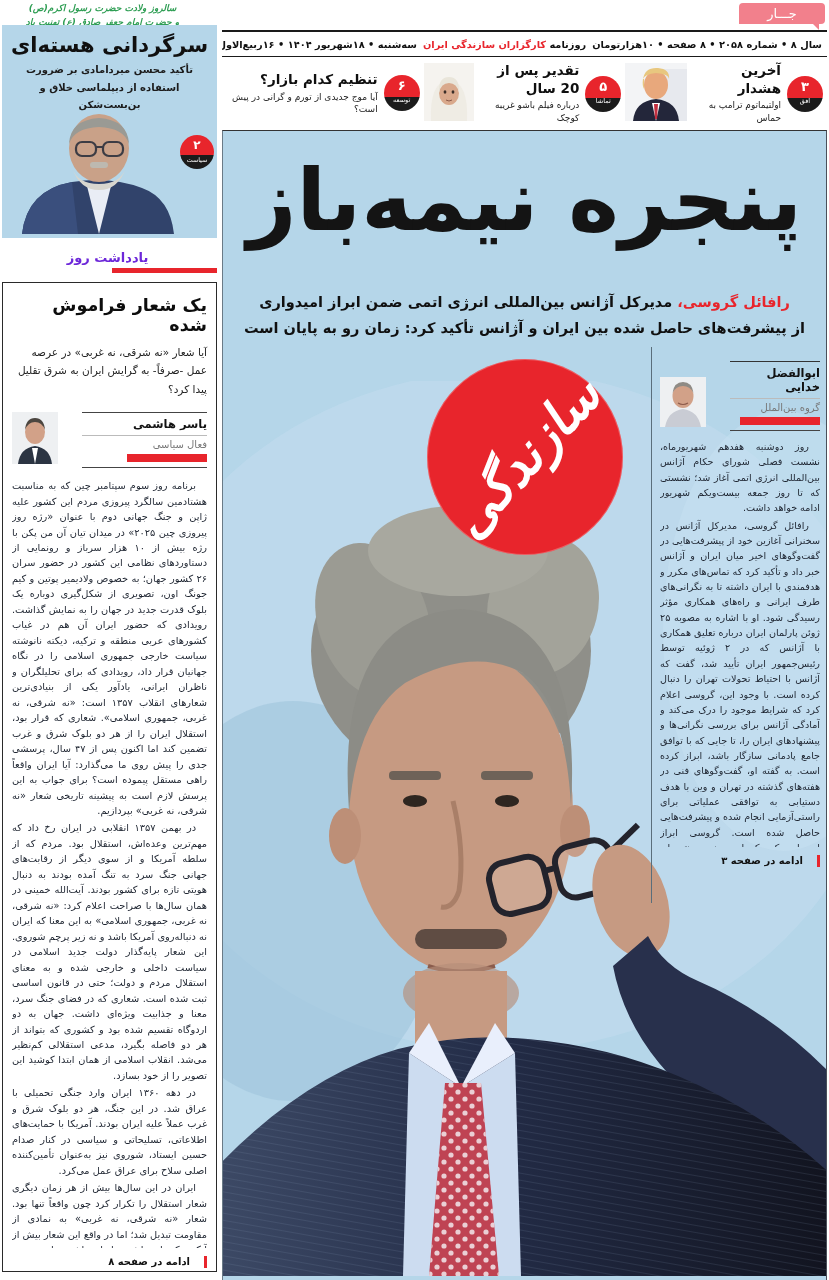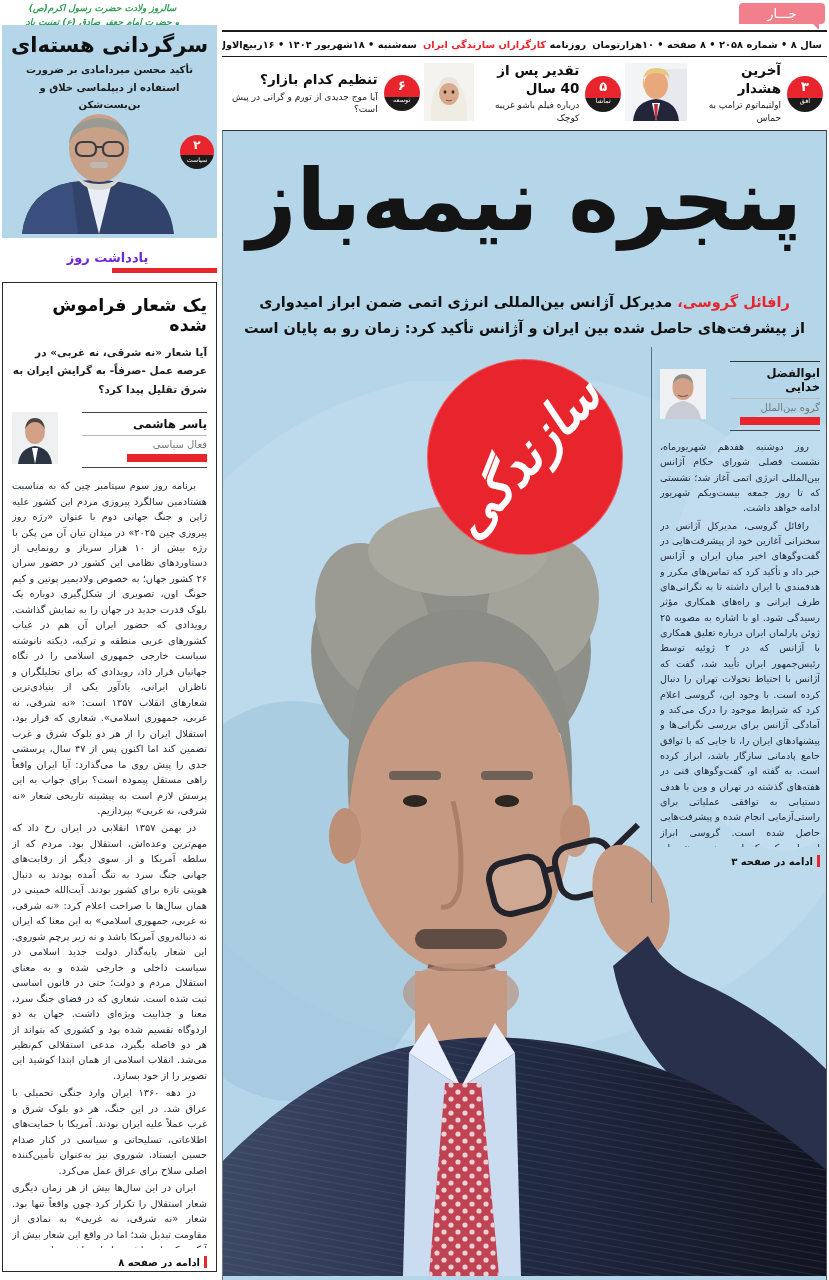--- a/index.html
+++ b/index.html
@@ -70,37 +70,37 @@
   .pbadge .sec { display:block; font-size:6.3px; line-height:9px; }
 
   .note-label { margin:12px 4px 0 0; text-align:center; font-size:13px; font-weight:bold; color:#6d28d9; }
   .note-redbar { width:105px; height:5px; background:#e8252c; margin:3px 0 0 auto; margin-left:auto; margin-right:0; }
 
   .note-box {
     margin-top:9px; border:1px solid #2a2a2a; background:#fff;
     padding:12px 9px 8px; height:990px; overflow:hidden;
   }
   .note-title { font-size:17.5px; font-weight:bold; color:#0d0d0d; }
-  .note-sub { font-size:10.5px; font-weight:bold; color:#222; line-height:1.75; margin-top:8px; }
-
-  .byline { display:flex; gap:24px; margin-top:14px; align-items:center; }
+  .note-sub { font-size:10.5px; font-weight:normal; color:#222; line-height:1.75; margin-top:8px; }
+
+  .byline { display:flex; gap:24px; margin-top:14px; align-items:flex-end; }
   .byline-photo { flex:0 0 auto; order:2; }
   .byline-meta { flex:1; order:1; border-top:1px solid #444; padding-top:4px; }
   .byline-name { font-size:11.5px; font-weight:bold; color:#111; }
   .byline-rule { border-top:1px solid #bbb; margin:4px 0 3px; }
   .byline-role { font-size:10px; color:#777; }
   .byline-redbar { width:80px; height:8px; background:#e8252c; margin:4px auto 0 0; margin-right:0; margin-left:auto; }
   .byline-rule2 { border-top:1px solid #444; margin-top:5px; }
 
   .note-body { margin-top:10px; height:770px; overflow:hidden; }
   .note-body p, .article-body p {
     font-size:9.8px; line-height:1.58; color:#1d2430; text-align:justify; text-indent:11px;
     margin-bottom:2px;
   }
-  .continue { display:flex; align-items:center; gap:4px; margin-top:8px; }
+  .continue { display:flex; align-items:flex-start; gap:14px; margin-top:8px; }
   .continue .cbar { width:3px; height:12px; background:#e8252c; }
   .continue .ctext { font-size:10px; font-weight:bold; color:#111; }
 
   
   .main-panel {
     position:absolute; left:222px; top:130px; width:605px; height:1150px;
     background:#b5d6e9; border-top:1px solid #333; border-left:1px solid #6a7a86; border-right:1px solid #49505a;
     overflow:hidden;
   }
   .headline {
@@ -178,21 +178,21 @@
         </svg>
       </div>
     </div>
 
     <div class="teaser">
       <div class="tbadge">
         <span class="num">۵</span>
         <span class="sec">تماشا</span>
       </div>
       <div class="ttext">
-        <div class="ttitle">تقدیر پس از 40 سال</div>
+        <div class="ttitle">تقدیر پس از 20 سال</div>
         <div class="tsub">درباره فیلم باشو غریبه کوچک</div>
       </div>
       <div class="tphoto">
         <svg width="50" height="58" viewBox="0 0 50 58">
           <rect width="50" height="58" fill="#f5f3ef"></rect>
           <path d="M7 58 Q5 20 25 16 Q45 20 43 58 Z" fill="#efece4"></path>
           <ellipse cx="25" cy="30" rx="10" ry="12" fill="#d9a98c"></ellipse>
           <path d="M15 30 Q14 14 25 14 Q36 14 35 30 Q33 20 25 20 Q17 20 15 30 Z" fill="#e9e5da"></path>
           <ellipse cx="21" cy="29" rx="1.4" ry="1.8" fill="#3a2e28"></ellipse>
           <ellipse cx="29" cy="29" rx="1.4" ry="1.8" fill="#3a2e28"></ellipse>

